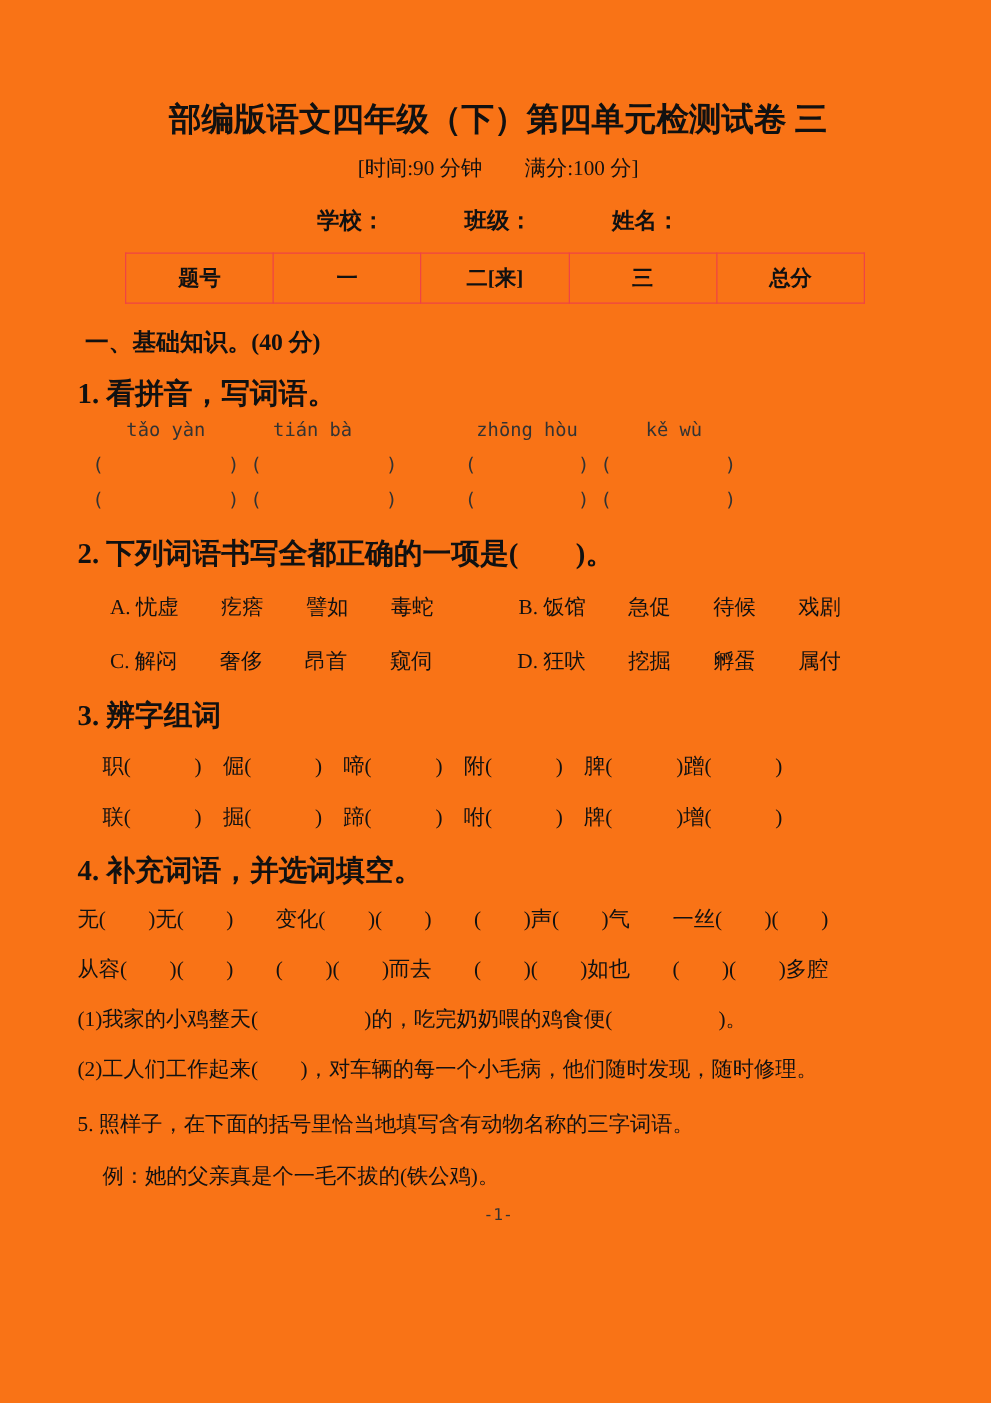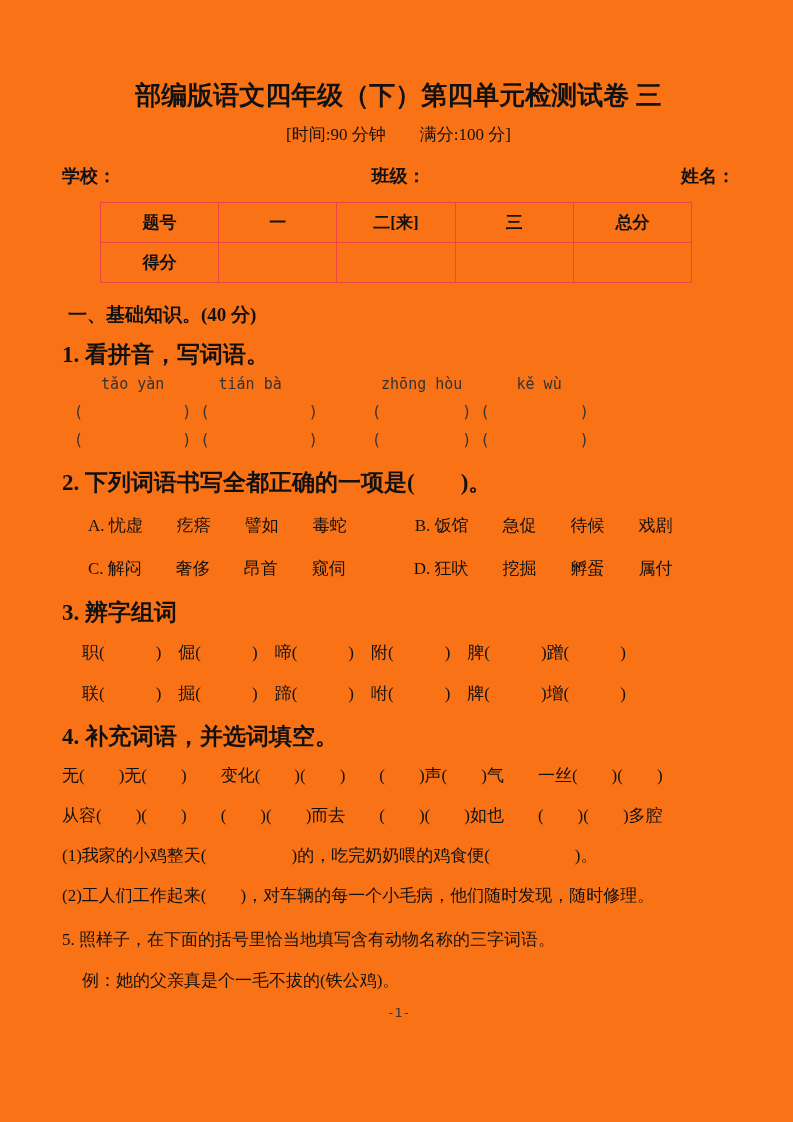--- a/index.html
+++ b/index.html
@@ -28,21 +28,21 @@
     margin: 0;
   }
   .subtitle {
     text-align: center;
     font-size: 17px;
     line-height: 22px;
     margin-top: 12px;
   }
   .fields {
     display: flex;
-    justify-content: space-between;
+    justify-content: center;
     gap: 64px;
     font-size: 18px;
     font-weight: bold;
     margin-top: 18px;
     line-height: 24px;
   }
   table.score {
     border-collapse: collapse;
     margin: 14px 0 0 38px;
     width: 592px;
@@ -123,27 +123,20 @@
 
   <table class="score">
     <tbody>
       <tr>
         <td>题号</td>
         <td>一</td>
         <td>二[来]</td>
         <td>三</td>
         <td>总分</td>
       </tr>
-      <tr>
-        <td>得分</td>
-        <td></td>
-        <td></td>
-        <td></td>
-        <td></td>
-      </tr>
     </tbody>
   </table>
 
   <div class="section-heading line">一、基础知识。(40 分)</div>
 
   <div class="q-heading line mt-q1h">1. 看拼音，写词语。</div>
   <div class="mono-line line mt-py1">   tǎo yàn      tián bà           zhōng hòu      kě wù</div>
   <div class="mono-line line mt-br1">(           ) (           )      (         ) (          )</div>
   <div class="mono-line line mt-br2">(           ) (           )      (         ) (          )</div>
 

